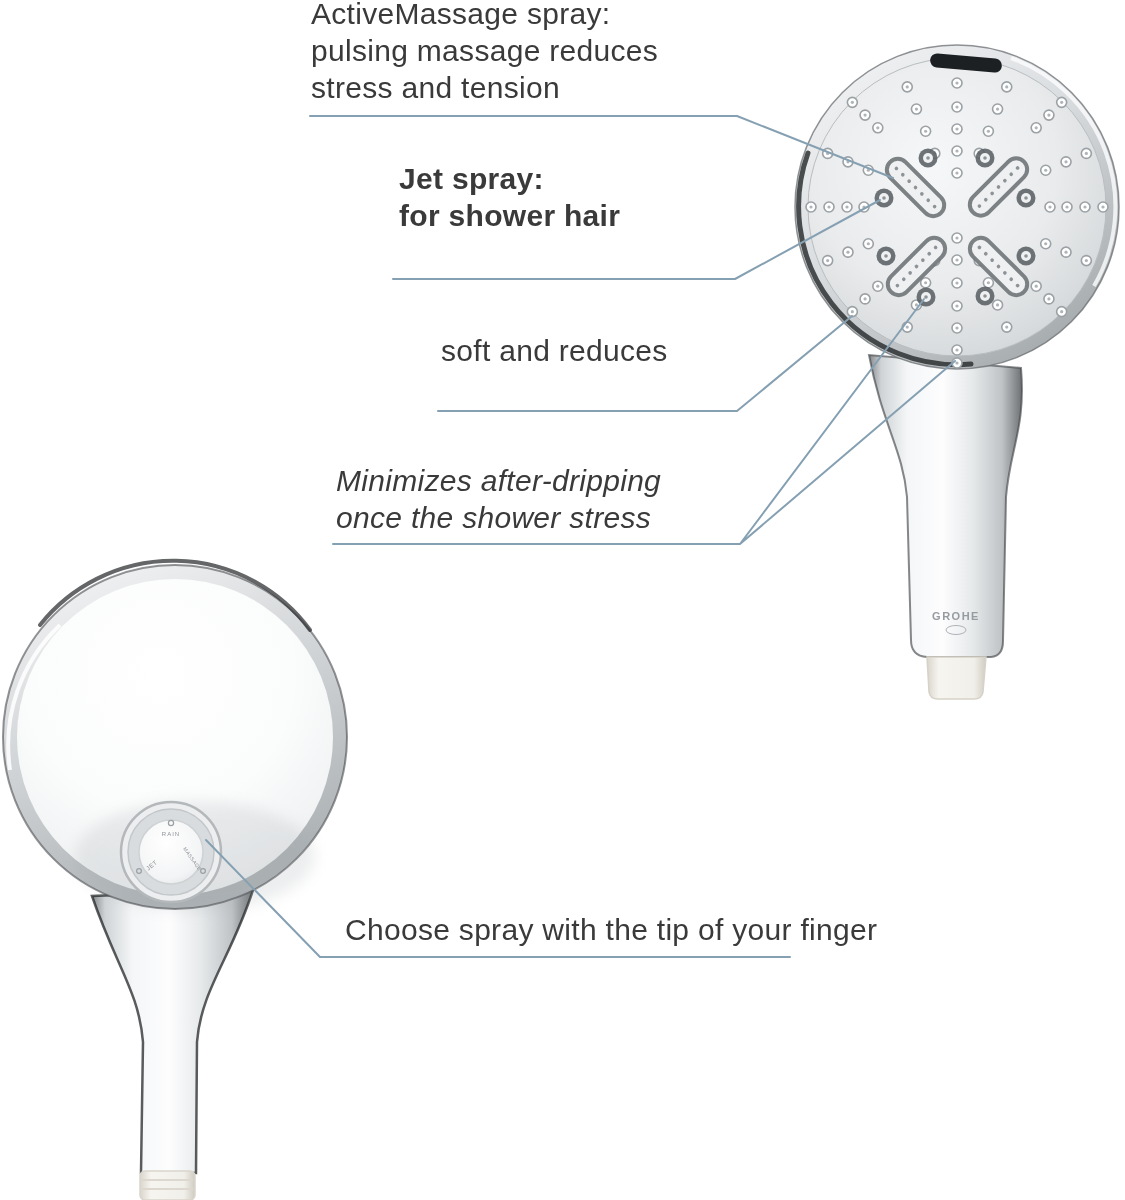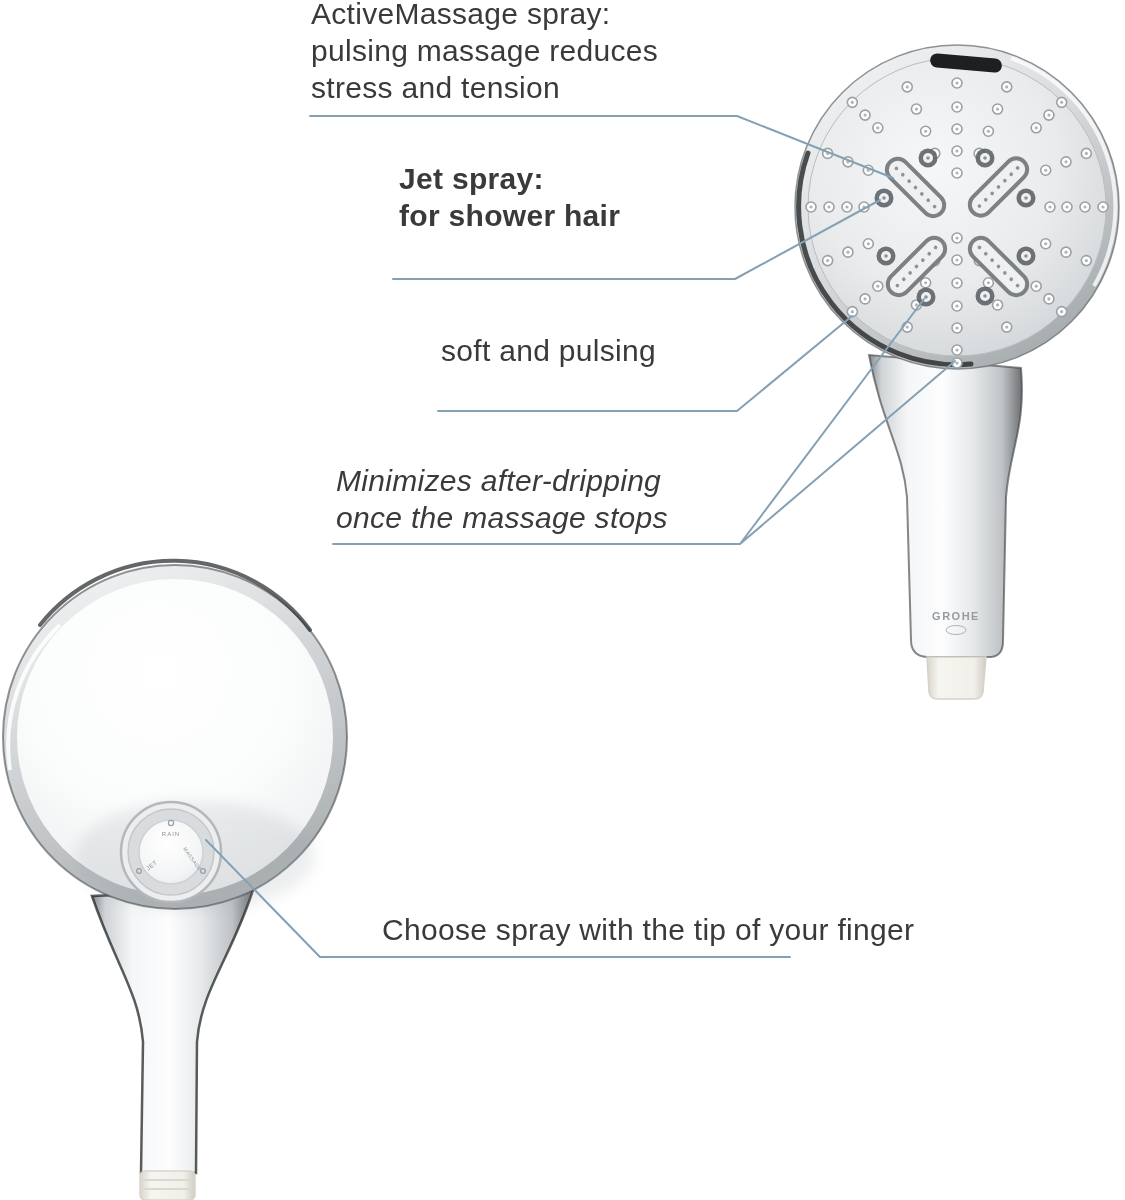--- a/index.html
+++ b/index.html
@@ -453,25 +453,25 @@
     <div>pulsing massage reduces</div>
     <div>stress and tension</div>
   </div>
 
   <div class="callout" style="left:399px;top:160px;font-weight:bold;">
     <div>Jet spray:</div>
     <div>for shower hair</div>
   </div>
 
   <div class="callout" style="left:441px;top:332px;">
-    <div>soft and pulsing</div>
+    <div>soft and reduces</div>
   </div>
 
   <div class="callout" style="left:336px;top:462px;font-style:italic;">
     <div>Minimizes after-dripping</div>
-    <div>once the massage stops</div>
+    <div>once the shower stress</div>
   </div>
 
-  <div class="callout" style="left:345px;top:911px;margin-left:37px;">
+  <div class="callout" style="left:345px;top:911px;">
     <div>Choose spray with the tip of your finger</div>
   </div>
 
 </div>
 
 </body></html>

